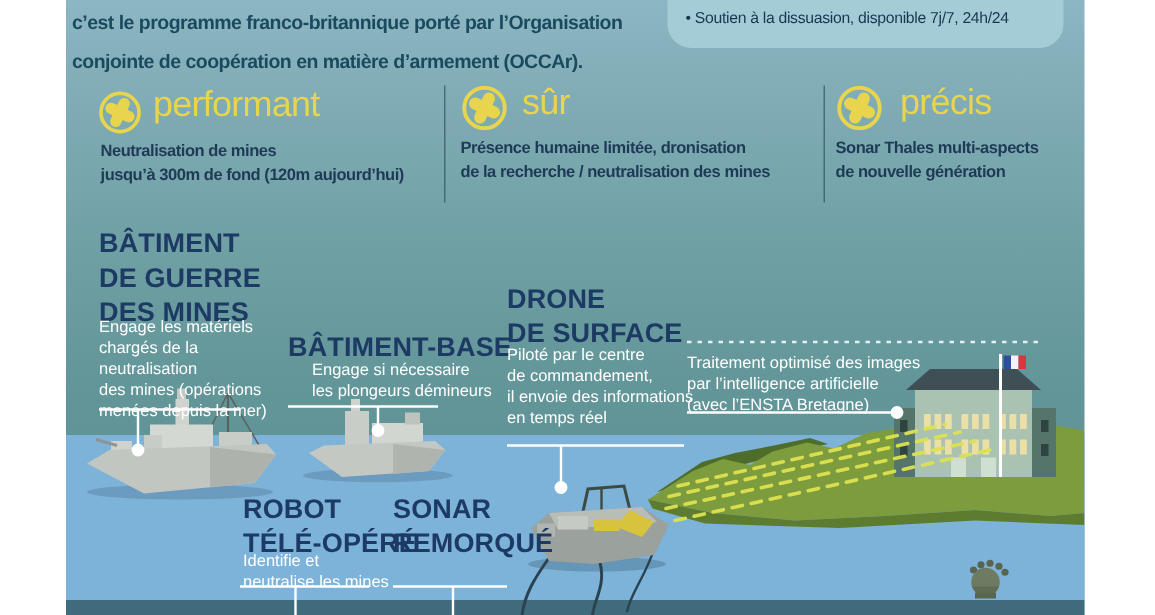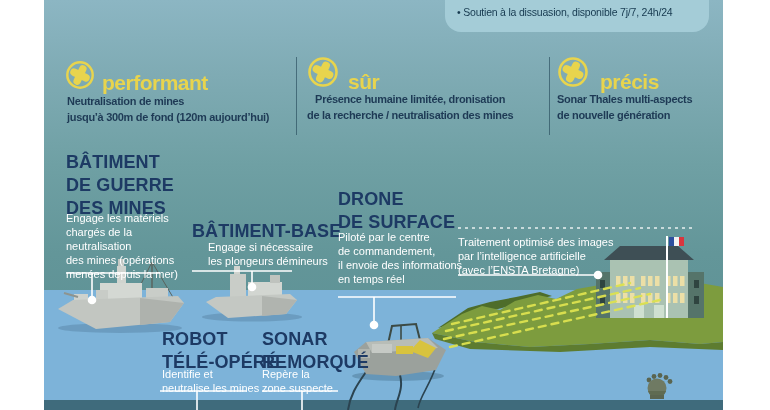--- a/index.html
+++ b/index.html
@@ -15,21 +15,21 @@
   .seabed{position:absolute;left:0;top:400px;width:679px;height:10px;background:#3f6b7c;}
   .card{
     position:absolute;left:401px;top:-18px;width:264px;height:50px;background:#a4ccd7;
     border-radius:16px;box-sizing:border-box;padding:24px 0 0 12px;
   }
   .card-text{font-size:10.5px;font-weight:normal;letter-spacing:-0.2px;color:#16394f;white-space:nowrap;}
   .intro{
     font-size:13px;font-weight:bold;letter-spacing:-0.35px;line-height:26px;
     color:#1b4a5f;white-space:pre-line;
   }
-  .feat-title{font-size:21px;font-weight:bold;letter-spacing:-0.5px;color:#e8d44d;margin-top:15px;}
+  .feat-title{font-size:24px;font-weight:normal;letter-spacing:-0.5px;color:#e8d44d;}
   .feat-desc{font-size:11px;font-weight:bold;letter-spacing:-0.3px;line-height:16px;color:#1e3a55;white-space:pre-line;}
   .divider{position:absolute;width:1px;height:78px;background:rgba(23,58,77,0.55);}
   .diag-title{font-size:18px;font-weight:bold;letter-spacing:0.1px;line-height:1.28;color:#1d3a64;white-space:pre-line;}
   .diag-title.sm{font-size:14px;letter-spacing:-0.2px;}
   .white-desc{font-size:11px;font-weight:400;line-height:14px;color:#ffffff;white-space:pre-line;}
   svg{display:block;}
   .scene{position:absolute;left:0;top:0;}
   .txt{position:absolute;z-index:5;}
 </style>
 </head>
@@ -165,20 +165,22 @@
       </g>
       <g fill="#ffffff">
         <circle cx="92" cy="300" r="4.3"></circle>
         <circle cx="252" cy="287" r="4.3"></circle>
         <circle cx="374" cy="325" r="4.3"></circle>
         <circle cx="598" cy="275" r="4.3"></circle>
       </g>
     </svg>
   </div>
 
+  <div class="txt intro" style="left:48px;top:2px;width:430px;">c’est le programme franco-britannique porté par l’Organisation
+conjointe de coopération en matière d’armement (OCCAr).</div>
 
   <div class="txt" style="left:64px;top:59px;">
     <svg width="32" height="32" viewBox="0 0 34 34">
       <circle cx="17" cy="17" r="13.5" stroke="#e8d44d" stroke-width="2.6" fill="none"></circle>
       <g transform="rotate(25 17 17)" fill="#e8d44d">
         <rect x="13" y="6" width="8" height="22" rx="4"></rect>
         <rect x="6" y="13" width="22" height="8" rx="4"></rect>
       </g>
     </svg>
   </div>
@@ -191,21 +193,21 @@
   <div class="txt" style="left:306px;top:55px;">
     <svg width="34" height="34" viewBox="0 0 34 34">
       <circle cx="17" cy="17" r="13.5" stroke="#e8d44d" stroke-width="2.6" fill="none"></circle>
       <g transform="rotate(25 17 17)" fill="#e8d44d">
         <rect x="13" y="6" width="8" height="22" rx="4"></rect>
         <rect x="6" y="13" width="22" height="8" rx="4"></rect>
       </g>
     </svg>
   </div>
   <div class="txt feat-title" style="left:348px;top:55px;">sûr</div>
-  <div class="txt feat-desc" style="left:307px;top:91px;text-align:center;">Présence humaine limitée, dronisation
+  <div class="txt feat-desc" style="left:307px;top:91px;">Présence humaine limitée, dronisation
 de la recherche / neutralisation des mines</div>
 
   <div class="divider" style="left:549px;top:57px;"></div>
 
   <div class="txt" style="left:556px;top:55px;">
     <svg width="34" height="34" viewBox="0 0 34 34">
       <circle cx="17" cy="17" r="13.5" stroke="#e8d44d" stroke-width="2.6" fill="none"></circle>
       <g transform="rotate(25 17 17)" fill="#e8d44d">
         <rect x="13" y="6" width="8" height="22" rx="4"></rect>
         <rect x="6" y="13" width="22" height="8" rx="4"></rect>
@@ -240,15 +242,13 @@
 par l’intelligence artificielle
 (avec l’ENSTA Bretagne)</div>
 
   <div class="txt diag-title" style="left:162px;top:328px;">ROBOT
 TÉLÉ-OPÉRÉ</div>
   <div class="txt white-desc" style="left:162px;top:367px;">Identifie et
 neutralise les mines</div>
 
   <div class="txt diag-title" style="left:262px;top:328px;">SONAR
 REMORQUÉ</div>
-  <div class="txt white-desc" style="left:262px;top:367px;">Repère la
-zone suspecte</div>
 </div>
 
 </body></html>

